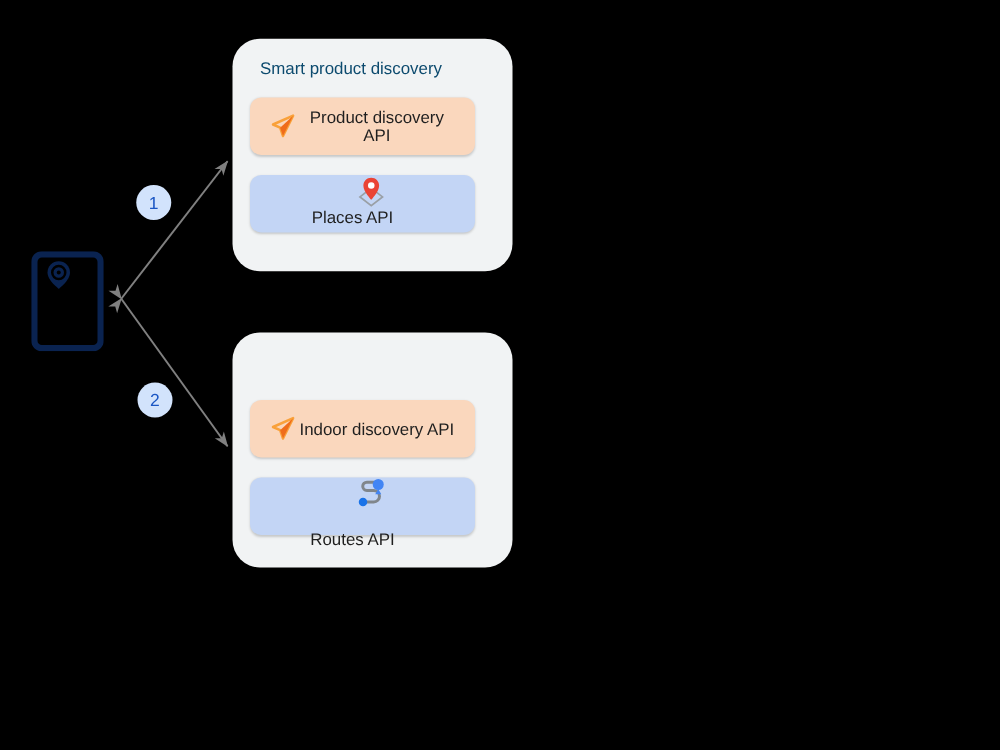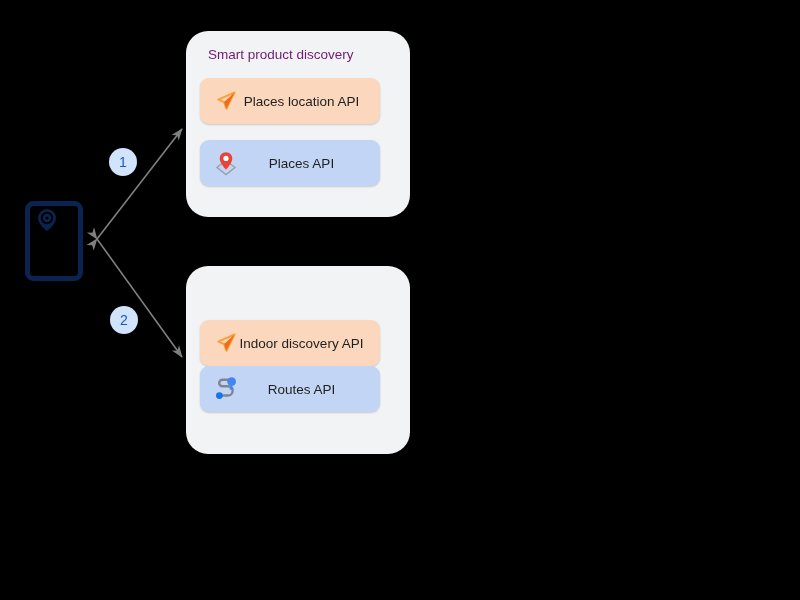--- a/index.html
+++ b/index.html
@@ -77,57 +77,57 @@
     width: 224px;
     height: 188px;
   }
   .group-title {
     position: absolute;
     left: 22px;
     top: 14px;
     width: 190px;
     font-size: 13.5px;
     line-height: 19px;
-    color: #701a75;
+    color: #0c4a6e;
     white-space: pre-line;
   }
 
   
   .api-chip {
     position: absolute;
     left: 14px;
     width: 180px;
     height: 46px;
     border-radius: 9px;
     display: flex;
     align-items: center;
     box-shadow: 0 1px 2px rgba(0,0,0,0.18);
   }
   .api-chip.orange { background: #fad7bd; }
-  .api-chip.blue   { background: #c3d5f5; }
+  .api-chip.blue   { background: #c3d5f5; flex-direction: column; }
 
   .chip-icon {
     width: 26px;
     height: 26px;
     margin-left: 13px;
     flex: 0 0 auto;
     display: block;
   }
   .chip-label {
     flex: 1 1 auto;
     text-align: center;
     font-size: 13.5px;
     color: #1f1f1f;
     padding-right: 16px;
   }
 
   #chip-product-location { top: 47px; }
   #chip-places           { top: 109px; }
   #chip-indoor-nav       { top: 54px; }
-  #chip-routes           { top: 100px; }
+  #chip-routes           { top: 116px; gap: 16px; }
 </style>
 </head>
 <body>
 
 <div id="canvas">
 
   <svg id="connectors" viewBox="0 0 800 600" width="800" height="600">
     <defs>
       <marker id="arrowEnd" markerWidth="9" markerHeight="9" refX="7.5" refY="3.2" orient="auto" markerUnits="strokeWidth">
         <path d="M0.5,0.4 L8,3.2 L0.5,6 L2.6,3.2 Z" fill="#808080"></path>
@@ -162,21 +162,21 @@
 
   <div class="group-card" id="card-discovery">
 
     <div class="group-title">Smart product discovery</div>
 
     <div class="api-chip orange" id="chip-product-location">
       <svg class="chip-icon" viewBox="0 0 26 26">
         <path d="M21.5 4.5 L5.4 11.6 L11.1 14.1 L13.4 20.8 Z" fill="none" stroke="#f9a13a" stroke-width="2" stroke-linejoin="round"></path>
         <path d="M21.5 4.5 L11.1 14.1 L13.4 20.8 Z" fill="#ef6c1a"></path>
       </svg>
-      <span class="chip-label">Places location API</span>
+      <span class="chip-label">Product discovery API</span>
     </div>
 
     <div class="api-chip blue" id="chip-places">
       <svg class="chip-icon" viewBox="0 0 26 26">
         <path d="M13 10.5 L22 17.5 L13 24.5 L4 17.5 Z" fill="none" stroke="#9aa0a6" stroke-width="1.4"></path>
         <path d="M13 2.2 c-3.6,0 -6.3,2.8 -6.3,6.3 c0,4.7 6.3,11.2 6.3,11.2
                  c0,0 6.3,-6.5 6.3,-11.2 c0,-3.5 -2.7,-6.3 -6.3,-6.3 z" fill="#ea4335"></path>
         <circle cx="13" cy="8.4" r="2.6" fill="#ffffff"></circle>
       </svg>
       <span class="chip-label">Places API</span>

